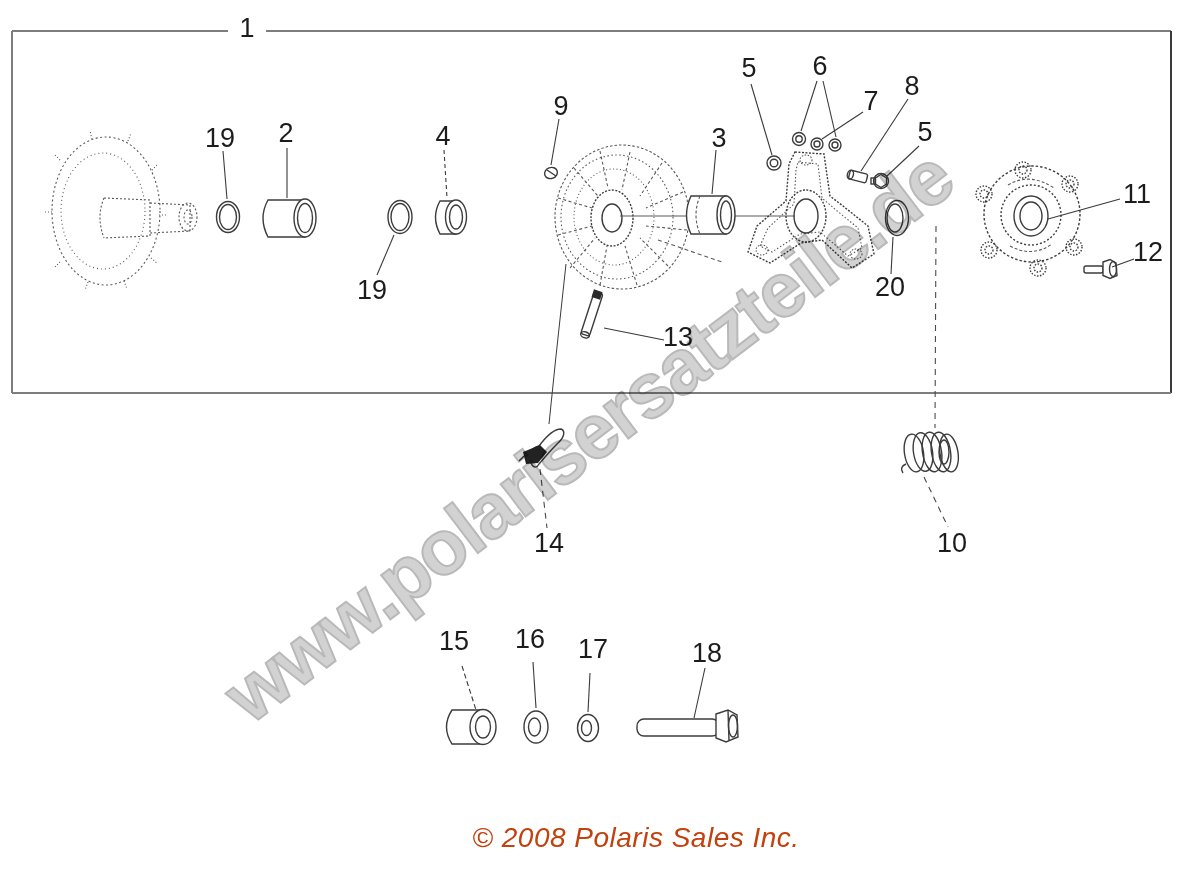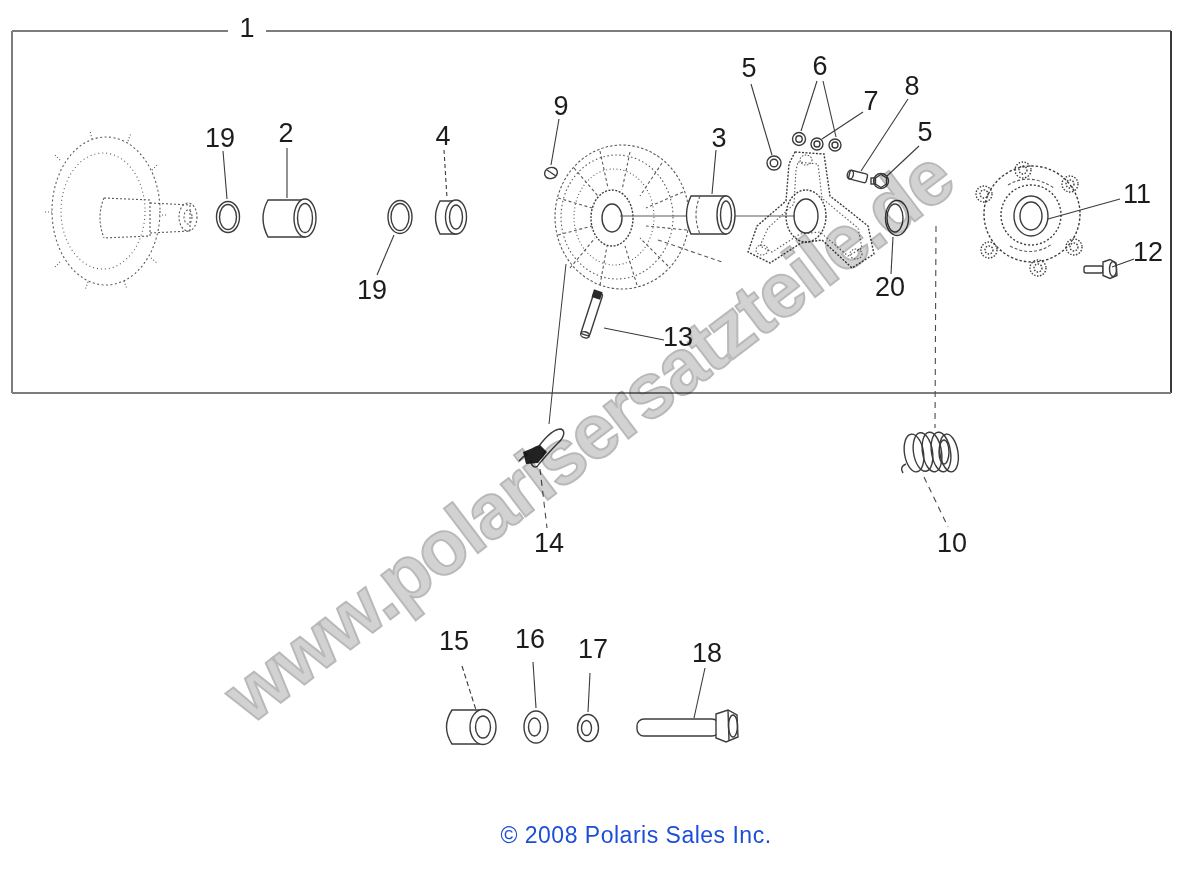--- a/index.html
+++ b/index.html
@@ -22,25 +22,26 @@
     -webkit-text-stroke:2px #b9b9b9;
     mix-blend-mode:multiply;
     z-index:3;
     pointer-events:none;
   }
   .diagram-svg{position:absolute;left:0;top:0;z-index:2;}
   .copyright{
     position:absolute;
     left:636px;top:822px;
     transform:translateX(-50%);
-    font-size:23px;
-    color:#1d4ed8;
+    font-size:28px;
+    color:#c2410c;
     letter-spacing:0.5px;
     white-space:nowrap;
     z-index:4;
+    font-style:italic;
   }
   svg text.callout{
     font-family:"Liberation Sans",sans-serif;
     font-size:27px;
     fill:#1c1c1c;
   }
   svg .part{stroke:#3c3c3c;fill:none;stroke-width:1.4;}
   svg .partfill{stroke:#3c3c3c;fill:#ffffff;stroke-width:1.4;}
   svg .leader{stroke:#3a3a3a;stroke-width:1.1;fill:none;}
   svg .leaderd{stroke:#4a4a4a;stroke-width:1.1;fill:none;stroke-dasharray:6 5;}

